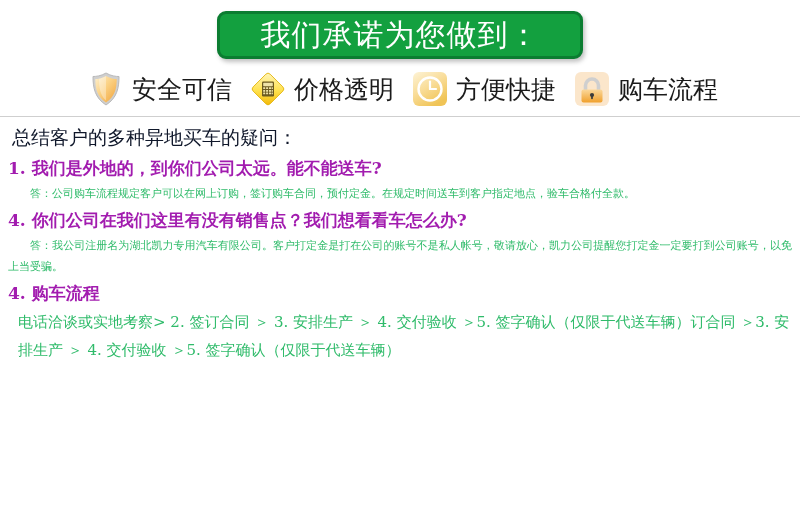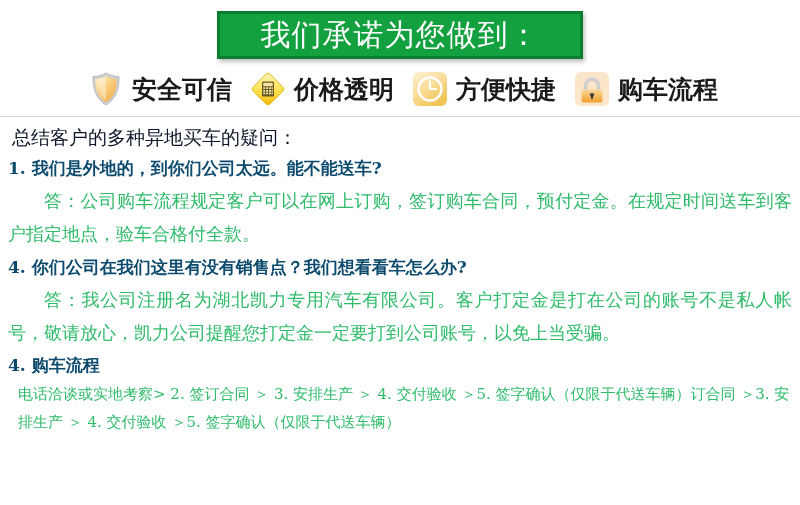--- a/index.html
+++ b/index.html
@@ -21,21 +21,21 @@
     padding-top: 11px;
     display: flex;
     justify-content: center;
   }
   .promise-banner {
     width: 366px;
     height: 48px;
     box-sizing: border-box;
     background: #13a03f;
     border: 3px solid #0b7d31;
-    border-radius: 0;
+    border-radius: 9px;
     display: flex;
     align-items: center;
     justify-content: center;
     box-shadow: 2px 3px 4px rgba(120,120,120,0.45);
   }
   .promise-banner .banner-text {
     color: #ffffff;
     font-size: 30px;
     font-weight: normal;
     letter-spacing: 1px;
@@ -45,21 +45,20 @@
   }
 
   
   .features {
     display: flex;
     align-items: flex-end;
     justify-content: center;
     gap: 18px;
     margin-top: 12px;
     padding-left: 6px;
-    font-weight: bold;
   }
   .feature {
     display: flex;
     align-items: center;
     gap: 8px;
   }
   .feature-label {
     font-size: 25px;
     color: #1a1a1a;
     white-space: nowrap;
@@ -85,29 +84,29 @@
   .content {
     padding: 5px 6px 0 6px;
   }
   .section-heading {
     font-size: 19px;
     color: #0f172a;
     margin: 3px 0 6px 6px;
     font-family: "DejaVu Serif", "Liberation Serif", serif;
   }
   .q {
-    color: #0c4a6e;
+    color: #a21caf;
     font-weight: bold;
     font-size: 17px;
     margin: 5px 0 4px 2px;
     font-family: "DejaVu Serif", "Liberation Serif", serif;
   }
   .a {
     color: #2fbb6a;
-    font-size: 18px;
+    font-size: 11px;
     line-height: 1.85;
     text-indent: 2em;
     margin: 0 2px 4px 2px;
     text-align: justify;
     font-family: "DejaVu Serif", "Liberation Serif", serif;
   }
   .flow {
     color: #2fbb6a;
     font-size: 15px;
     line-height: 1.85;

